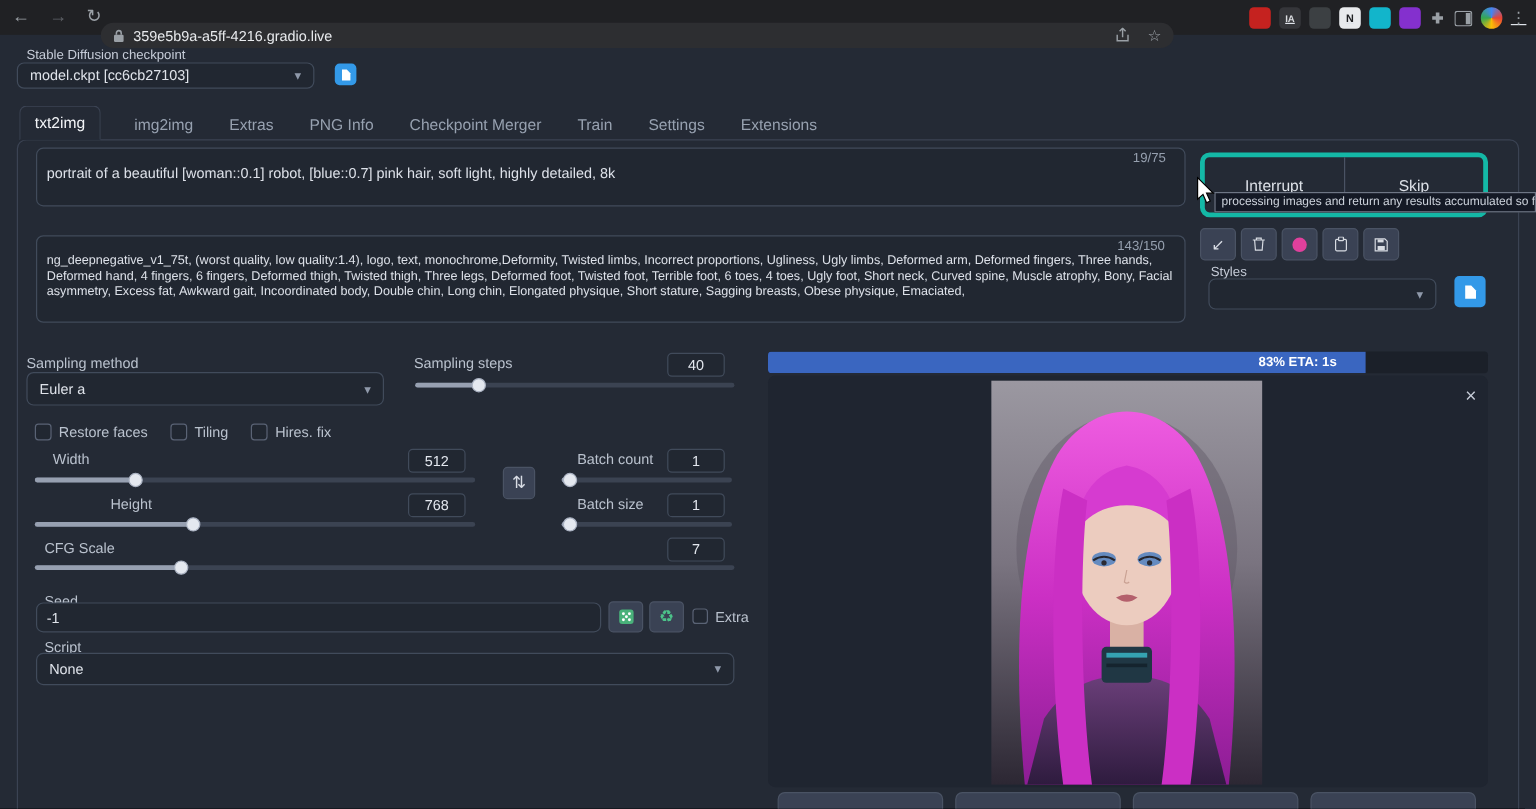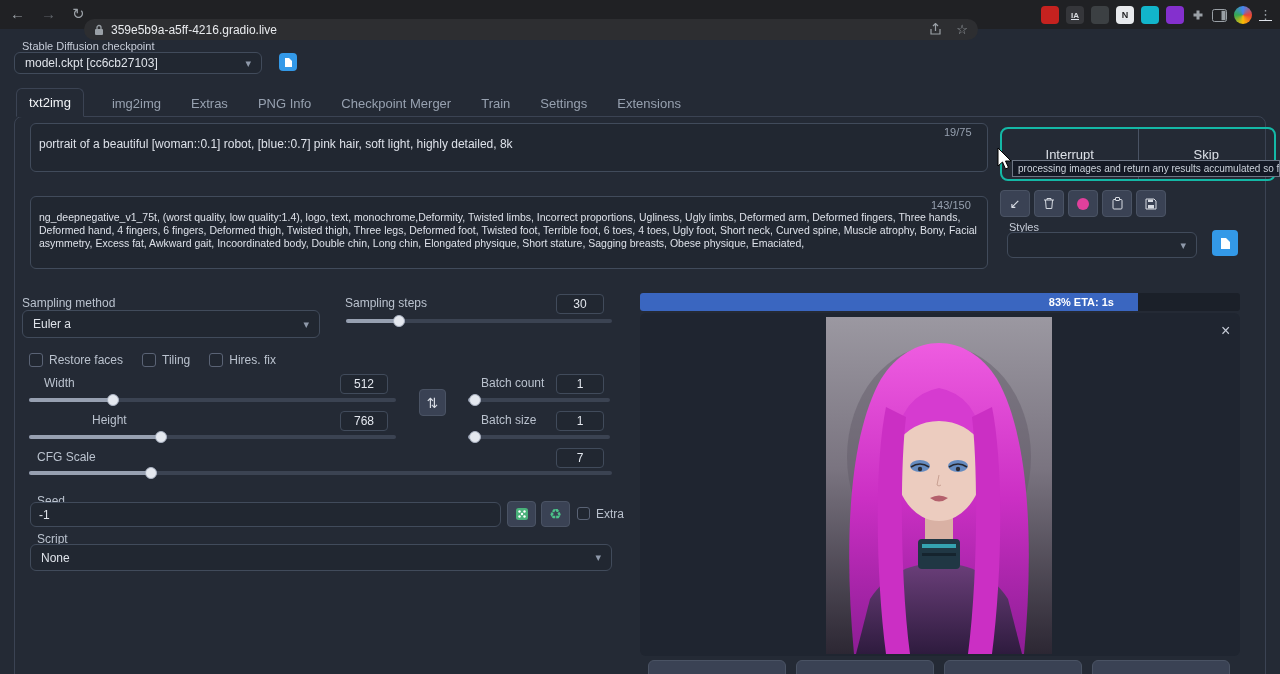--- a/index.html
+++ b/index.html
@@ -118,21 +118,21 @@
   </div>
 
   <div class="abs" style="left:14px;top:116px;width:1252px;height:570px;border:1px solid #3b4353;border-radius:8px;"></div>
 
   <textarea class="tarea" style="left: 30px; top: 123px; width: 958px; height: 49px; font-size: 12px; padding: 13px 60px 4px 8px; line-height: 1.2;" spellcheck="false">portrait of a beautiful [woman::0.1] robot, [blue::0.7] pink hair, soft light, highly detailed, 8k</textarea>
   <span class="counter" style="left:944px;top:126px;">19/75</span>
 
   <textarea class="tarea" style="left: 30px; top: 196px; width: 958px; height: 73px; font-size: 10.5px; padding: 14px 8px 4px; line-height: 1.23;" spellcheck="false">ng_deepnegative_v1_75t, (worst quality, low quality:1.4), logo, text, monochrome,Deformity, Twisted limbs, Incorrect proportions, Ugliness, Ugly limbs, Deformed arm, Deformed fingers, Three hands, Deformed hand, 4 fingers, 6 fingers, Deformed thigh, Twisted thigh, Three legs, Deformed foot, Twisted foot, Terrible foot, 6 toes, 4 toes, Ugly foot, Short neck, Curved spine, Muscle atrophy, Bony, Facial asymmetry, Excess fat, Awkward gait, Incoordinated body, Double chin, Long chin, Elongated physique, Short stature, Sagging breasts, Obese physique, Emaciated,</textarea>
   <span class="counter" style="left:931px;top:199px;">143/150</span>
 
-  <div class="abs" style="left:1000px;top:127px;width:276px;height:54px;border:2px solid #14b8a6;border-radius:8px;display:flex;">
+  <div class="abs" style="left:1000px;top:127px;width:240px;height:54px;border:4px solid #14b8a6;border-radius:8px;display:flex;">
     <div style="flex:1;display:flex;align-items:center;justify-content:center;font-size:13px;color:#dde1e8;border-right:1px solid #4a5364;">Interrupt</div>
     <div style="flex:1;display:flex;align-items:center;justify-content:center;font-size:13px;color:#dde1e8;">Skip</div>
   </div>
   <div class="tooltip" style="left:1012px;top:160px;width:268px;height:17px;">processing images and return any results accumulated so far.</div>
 
   <div class="abs" style="left:1000px;top:190px;display:flex;gap:4px;">
     <div class="btn" style="width:30px;height:27px;">
         <span>↙</span>
       </div>
     <div class="btn" style="width:30px;height:27px;">
@@ -169,21 +169,21 @@
       </svg>
   </div>
 
   <div class="label abs" style="left:22px;top:296px;">Sampling method</div>
   <div class="dropdown abs" style="left:22px;top:310px;width:298px;height:28px;">
     <span>Euler a</span>
     <span class="chev">▾</span>
   </div>
 
   <div class="label abs" style="left:345px;top:296px;">Sampling steps</div>
-  <div class="numbox abs" style="left:556px;top:294px;width:48px;height:20px;">30</div>
+  <div class="numbox abs" style="left:556px;top:294px;width:48px;height:20px;">40</div>
   <div class="slider" style="left:346px;top:319px;width:266px;">
     <div class="sfill" style="width:20%;"></div>
       <div class="shandle" style="left:calc(20% - 6px);"></div>
   </div>
 
   <div class="abs" style="left:29px;top:353px;display:flex;gap:19px;align-items:center;">
     <span style="display:flex;gap:6px;align-items:center;">
       <span class="checkbox"></span>
       <span class="label">Restore faces</span>
     </span>

